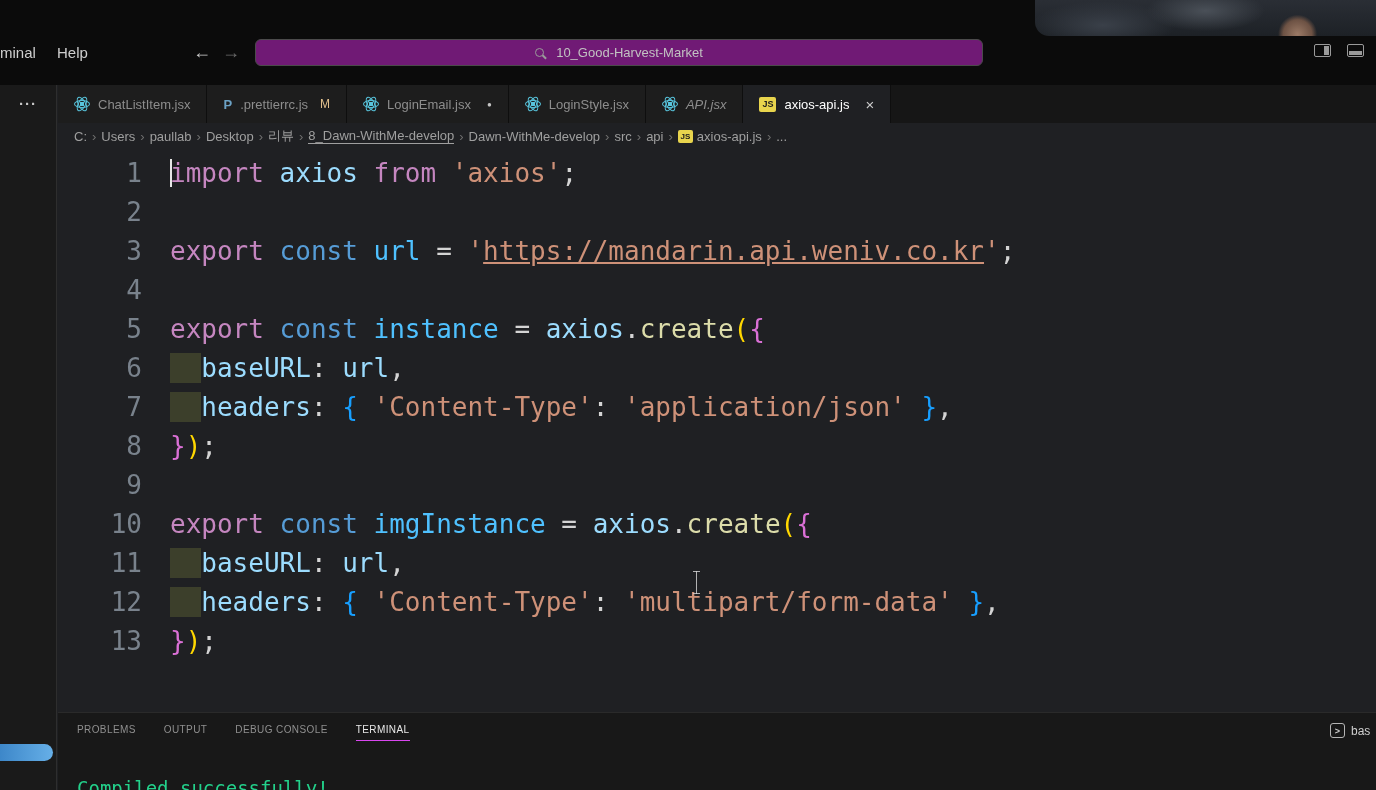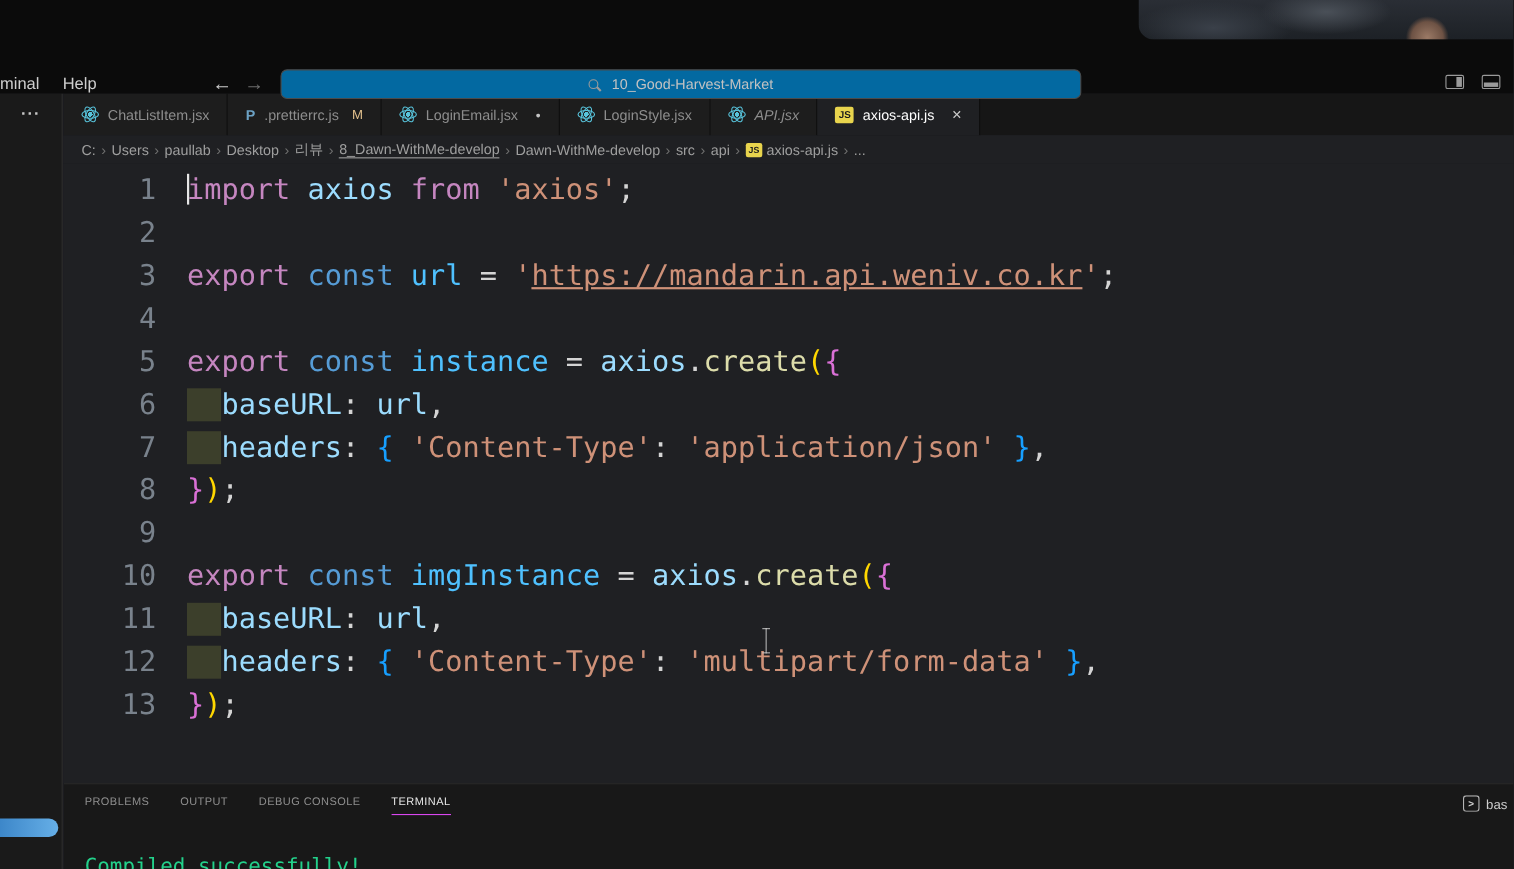--- a/index.html
+++ b/index.html
@@ -2,27 +2,27 @@
 <html><head>
 <meta charset="utf-8">
 <style>
   * { margin:0; padding:0; box-sizing:border-box; }
   html,body { width:1376px; height:790px; overflow:hidden; background:#1f2023;
               font-family:"Liberation Sans", sans-serif; }
   .screen { position:relative; width:1376px; height:790px; background:#1f2023; }
 
   
   .topbar { position:absolute; left:0; top:0; width:100%; height:85px; background:#0b0b0b; z-index:2; }
-  .menubar { position:absolute; left:0; top:58px; right:0; height:40px; color:#cfcfcf; font-size:15px;padding-left:31px; }
+  .menubar { position:absolute; left:0; top:34px; right:0; height:40px; color:#cfcfcf; font-size:15px;padding-left:31px; }
   .menu-minal { position:absolute; left:0px; top:10px; }
   .menu-help  { position:absolute; left:57px; top:10px; }
   .nav-back { position:absolute; left:193px; top:8px; font-size:18px; color:#c9c9c9; cursor:default; }
   .nav-fwd  { position:absolute; left:222px; top:8px; font-size:18px; color:#6b6b6b; }
   .searchbox { position:absolute; left:255px; top:5px; width:728px; height:27px;
-               background:#0369a1; border:1px solid #4b4b4b; border-radius:6px;
+               background:#701a75; border:1px solid #4b4b4b; border-radius:6px;
                display:flex; align-items:center; justify-content:center; gap:12px;
                color:#c2c2c2; font-size:13px; }
   .mag { width:9px; height:9px; border:1.6px solid #9a9a9a; border-radius:50%; position:relative; flex:0 0 auto; }
   .mag::after { content:''; position:absolute; width:5px; height:1.6px; background:#9a9a9a;
                 right:-4px; bottom:-2px; transform:rotate(45deg); }
   .win-icons { position:absolute; right:12px; top:10px; display:flex; gap:16px; }
   .wicon { width:17px; height:13px; border:1px solid #9a9a9a; border-radius:2px; position:relative; }
   .wicon-a::after { content:''; position:absolute; right:1px; top:1px; bottom:1px; width:5px; background:#9a9a9a; }
   .wicon-b::after { content:''; position:absolute; left:1px; right:1px; bottom:1px; height:4px; background:#9a9a9a; }
 

